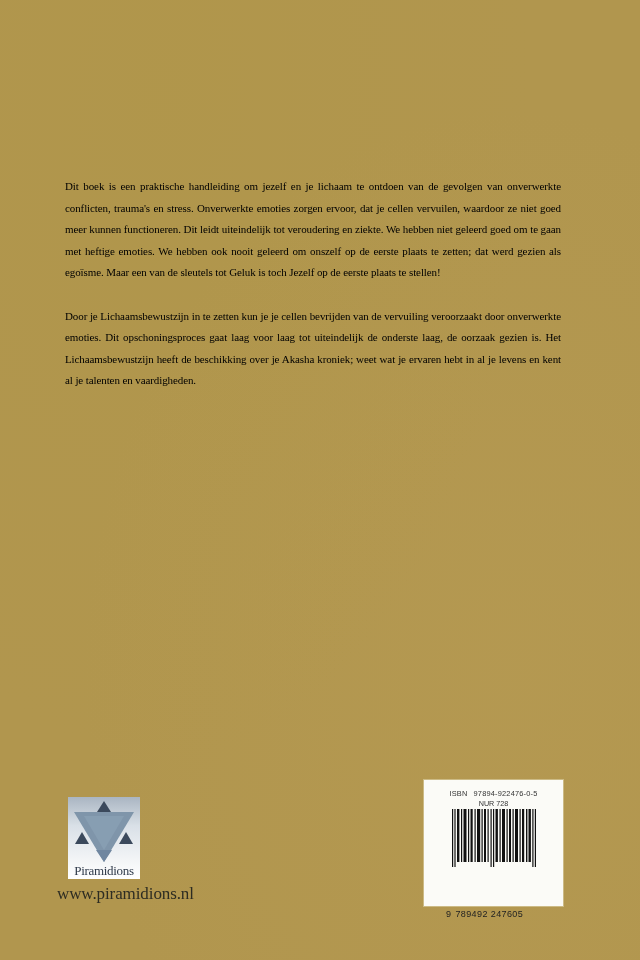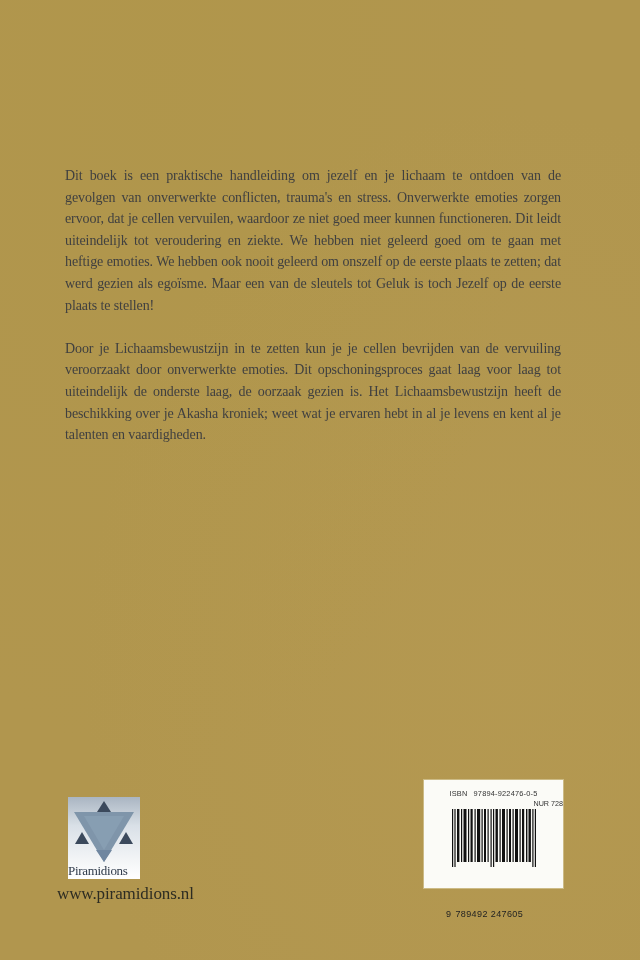--- a/index.html
+++ b/index.html
@@ -13,59 +13,59 @@
       overflow: hidden;
       background: #B1964E;
       background-image:
         radial-gradient(ellipse at 25% 10%, rgba(175,150,70,0.35), rgba(0,0,0,0) 55%),
         radial-gradient(ellipse at 80% 70%, rgba(190,160,90,0.25), rgba(0,0,0,0) 60%);
       font-family: "Liberation Serif", "DejaVu Serif", serif;
     }
     .blurb {
       position: absolute;
       left: 65px;
-      top: 165px;
+      top: 176px;
       width: 496px;
-      color: #404040;
-      font-size: 14px;
+      color: #000000;
+      font-size: 11px;
       line-height: 21.6px;
       text-align: justify;
       letter-spacing: -0.1px;
     }
     .blurb p {
       margin: 0 0 21.6px 0;
     }
     
     .barcode-box {
       position: absolute;
       left: 424px;
       top: 780px;
       width: 139px;
-      height: 108px;
+      height: 126px;
       background: #fbfbf7;
       box-shadow: 0 0 0 1px rgba(220,210,170,0.6);
     }
     .isbn-line {
       position: absolute;
       top: 9px;
       left: 0;
       width: 139px;
       text-align: center;
       font-family: "Liberation Sans", "DejaVu Sans", sans-serif;
       font-size: 7.4px;
       color: #333;
       letter-spacing: 0.2px;
     }
     .isbn-line .lbl { margin-right: 6px; }
     .nur-line {
       position: absolute;
       top: 19px;
       left: 0;
       width: 139px;
-      text-align: right;
+      text-align: center;
       font-family: "Liberation Sans", "DejaVu Sans", sans-serif;
       font-size: 7.2px;
       color: #333;
     }
     .bars {
       position: absolute;
       left: 28px;
       top: 29px;
       width: 84px;
       height: 58px;
@@ -95,21 +95,21 @@
     .logo svg {
       position: absolute;
       left: 4px;
       top: 3px;
     }
     .logo-name {
       position: absolute;
       left: 0;
       bottom: 1px;
       width: 72px;
-      text-align: left;
+      text-align: center;
       font-family: "Liberation Serif", "DejaVu Serif", serif;
       font-size: 13px;
       color: #2f3a4a;
       letter-spacing: -0.3px;
       line-height: 14px;
     }
     .publisher-url {
       position: absolute;
       left: 33px;
       top: 884px;

